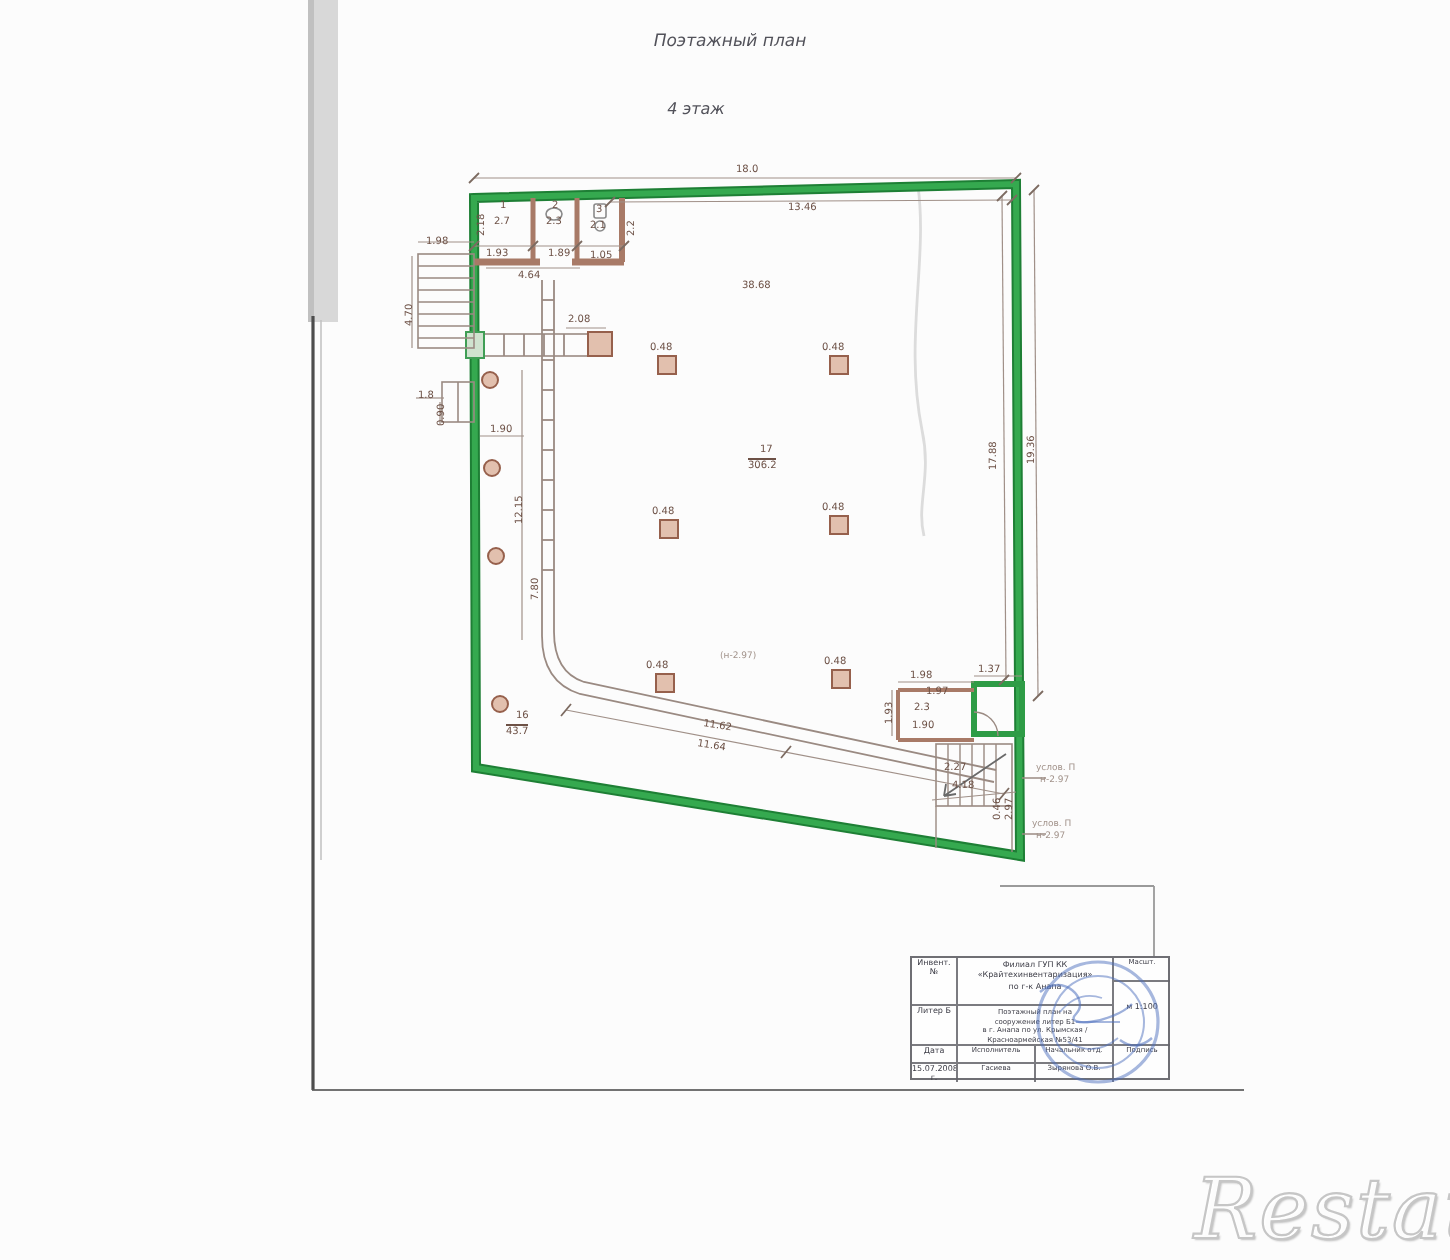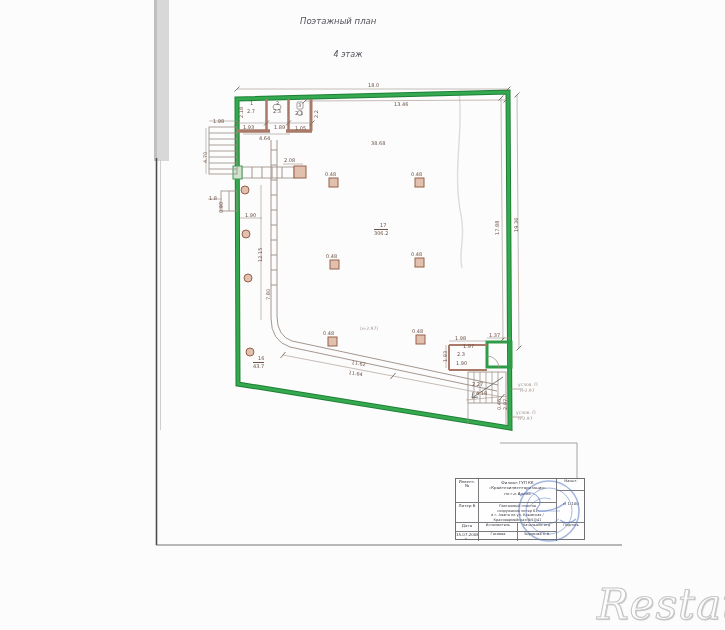--- a/index.html
+++ b/index.html
@@ -1,19 +1,19 @@
 <!DOCTYPE html>
 <html><head>
 <meta charset="utf-8">
 <style>
   html,body{margin:0;padding:0;background:#ffffff;}
   #stage{position:relative;width:725px;height:630px;background:#fcfcfc;overflow:hidden;
          font-family:"DejaVu Sans",sans-serif;}
   #drawing,#stamp-svg{position:absolute;left:0;top:0;}
-  .title-main{position:absolute;left:300px;top:16px;width:130px;text-align:left;
+  .title-main{position:absolute;left:300px;top:16px;width:130px;text-align:center;
       font:italic 8.5px "DejaVu Sans",sans-serif;color:#52525a;}
   .title-floor{position:absolute;left:298px;top:50px;width:100px;text-align:center;
       font:italic 8px "DejaVu Sans",sans-serif;color:#52525a;}
   #plan-labels{position:absolute;left:0;top:0;width:725px;height:630px;}
   .dim{position:absolute;font-size:5px;line-height:1;color:#6d5146;white-space:nowrap;
        transform-origin:0 0;}
   .dim.ul{border-top:0.5px solid #6d5146;padding-top:0.5px;}
   .dim.faint{color:#a2938b;font-size:4.5px;}
   #title-block{position:absolute;left:455px;top:478px;width:130px;height:62px;
        border:1px solid #6f6f74;background:rgba(255,255,255,.65);box-sizing:border-box;}

